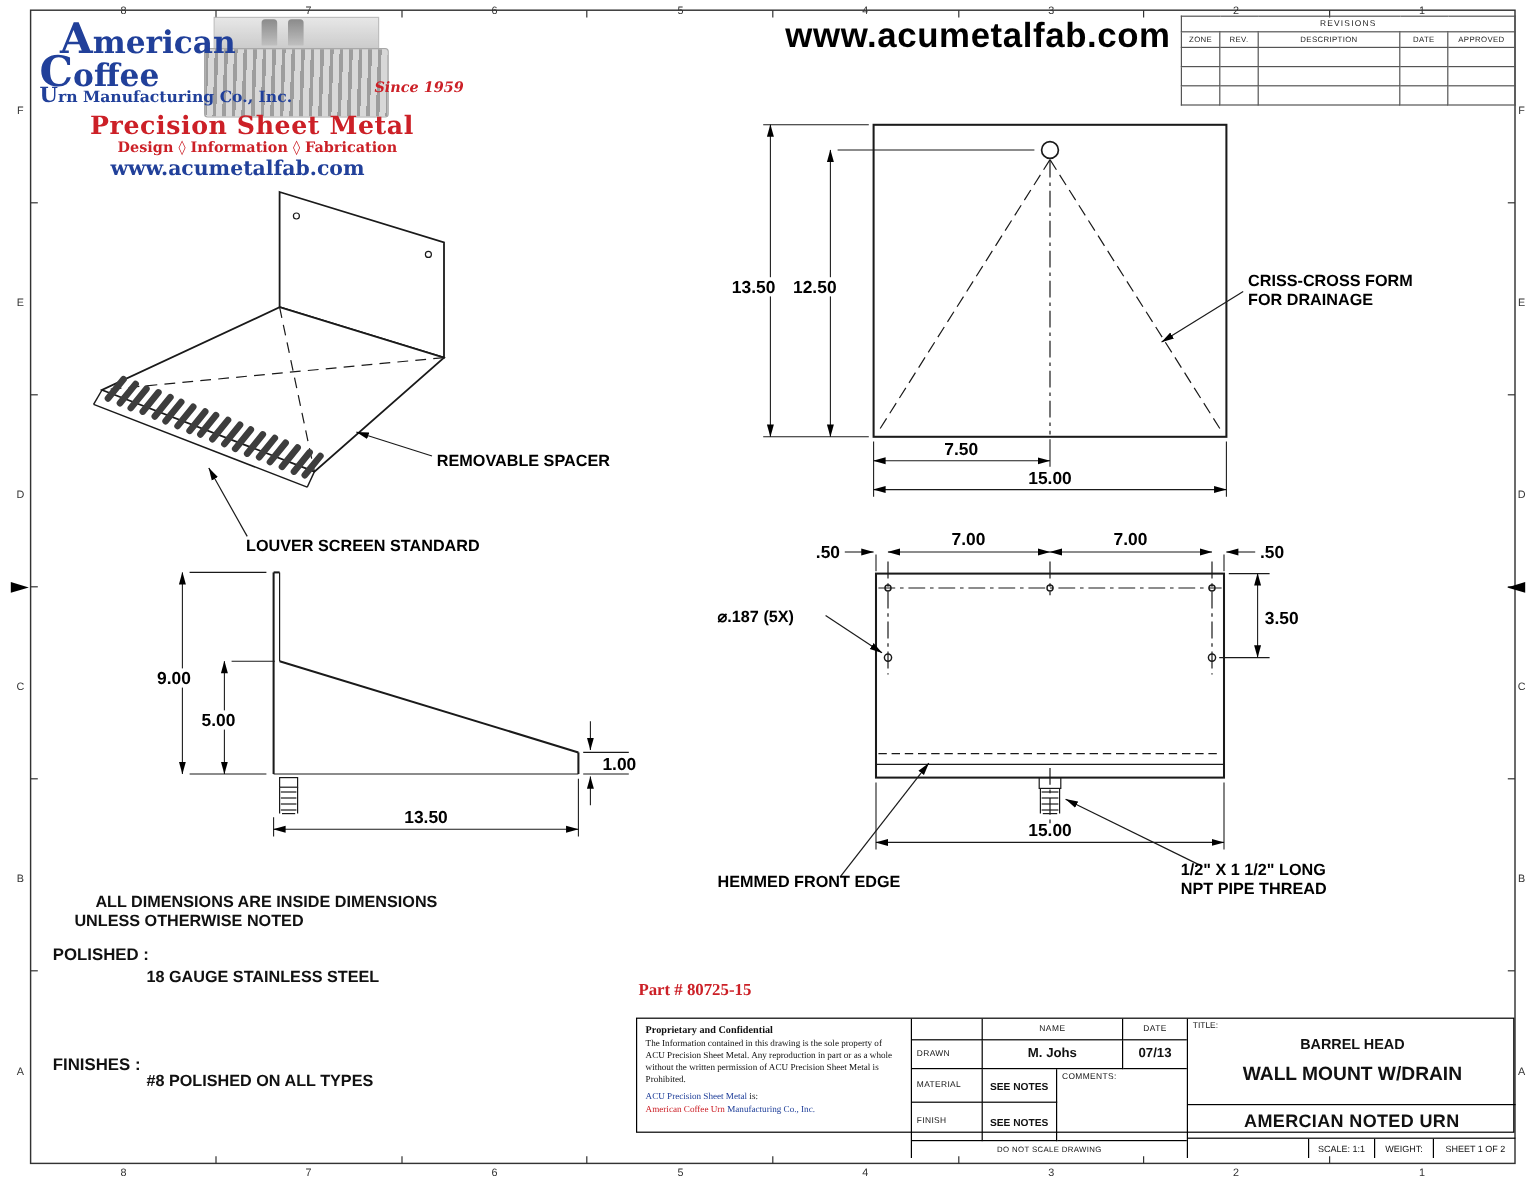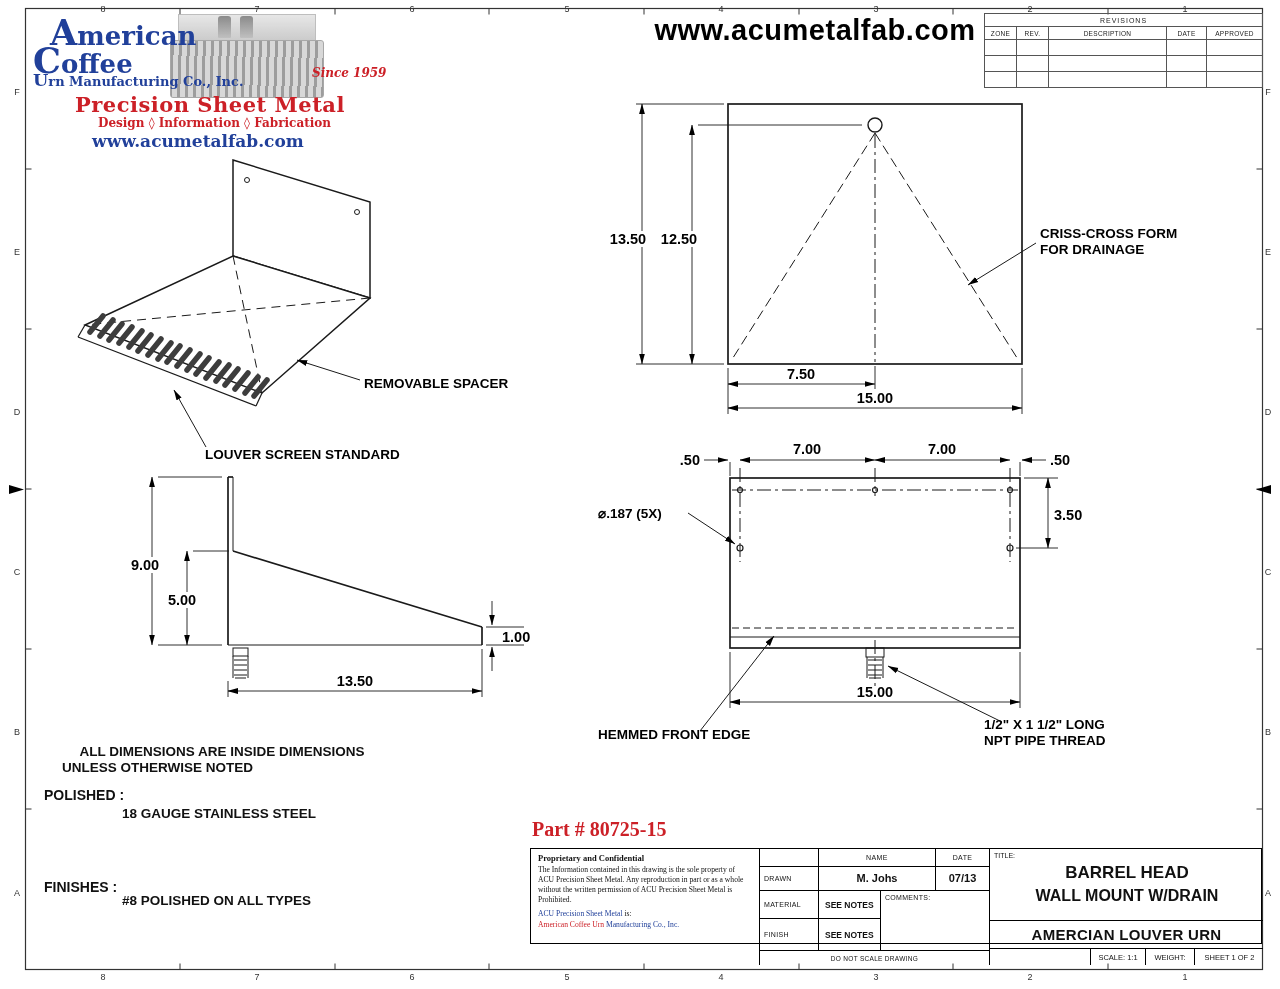--- a/index.html
+++ b/index.html
@@ -46,37 +46,37 @@
   .rev .rr td{height:15px;}
   
   .note{position:absolute;font-weight:bold;font-size:13.5px;}
   .note1{left:62px;top:744px;width:320px;text-align:center;}
   .note2{left:62px;top:760px;width:320px;}
   .matlab{left:44px;top:787px;font-size:14px;}
   .matval{left:122px;top:806px;}
   .finlab{left:44px;top:879px;font-size:14px;}
   .finval{left:122px;top:893px;}
   .partnum{position:absolute;left:532px;top:818px;font-family:"Liberation Serif",serif;
-     font-weight:bold;font-size:20px;color:#cc2027;}
+     font-weight:bold;font-size:14px;color:#cc2027;}
   
   .tblock{position:absolute;left:530px;top:848px;width:732px;height:96px;
      border:1.3px solid #000;box-sizing:border-box;}
   .c{position:absolute;box-sizing:border-box;color:#111;overflow:hidden;}
   .br{border-right:1px solid #000;} .bb{border-bottom:1px solid #000;} .bl{border-left:1px solid #000;}
   .lab{font-size:7px;letter-spacing:.3px;padding-left:4px;}
   .hdr7{font-size:7px;text-align:center;letter-spacing:.4px;padding-top:5px;}
   .val{font-weight:bold;font-size:11px;text-align:center;}
   .val2{font-weight:bold;font-size:8.5px;padding-left:6px;}
   .tb-prop{left:0;top:0;width:229px;height:116px;padding:4px 7px;
      font-family:"Liberation Serif",serif;}
   .prop-head{font-weight:bold;font-size:8.5px;margin-bottom:2px;}
   .prop-body{font-size:7.6px;line-height:1.3;}
   .prop-acu{font-size:7.6px;margin-top:5px;}
   .tlab{position:absolute;left:4px;top:3px;font-size:7px;}
-  .t1{position:absolute;left:0;top:14px;width:100%;text-align:center;font-weight:bold;font-size:17px;}
+  .t1{position:absolute;left:0;top:14px;width:100%;text-align:center;font-weight:bold;font-size:12px;}
   .t2{position:absolute;left:0;top:38px;width:100%;text-align:center;font-weight:bold;font-size:16px;}
   .company{position:absolute;left:0;top:72px;width:100%;height:28px;border-bottom:1px solid #000;
      box-sizing:border-box;text-align:center;font-weight:bold;font-size:15px;line-height:27px;letter-spacing:.3px;}
   .brow{font-size:7.5px;text-align:center;padding-top:4px;}
 </style>
 </head>
 <body>
 
 <div id="sheet">
 
@@ -440,20 +440,20 @@
   <div class="c br bb val2" style="left:288px;top:70px;width:62px;height:32px;padding-top:11px">SEE NOTES</div>
 
   <div class="c" style="left:229px;top:102px;width:229px;height:14px;font-size:6.5px;text-align:center;padding-top:4px;letter-spacing:.3px">DO NOT SCALE DRAWING</div>
 
   <div class="c bl" style="left:458px;top:0;width:274px;height:116px">
     <div class="c bb" style="left:0;top:0;width:274px;height:72px">
       <div class="tlab">TITLE:</div>
       <div class="t1">BARREL HEAD</div>
       <div class="t2">WALL MOUNT W/DRAIN</div>
     </div>
-    <div class="company">AMERCIAN LOUVER URN</div>
+    <div class="company">AMERCIAN NOTED URN</div>
     <div class="c bl brow" style="left:100px;top:100px;width:55px;height:16px">SCALE: 1:1</div>
     <div class="c bl brow" style="left:155px;top:100px;width:49px;height:16px">WEIGHT:</div>
     <div class="c bl brow" style="left:204px;top:100px;width:70px;height:16px">SHEET 1 OF 2</div>
   </div>
 </div>
 
 </div>
 
 </body></html>

